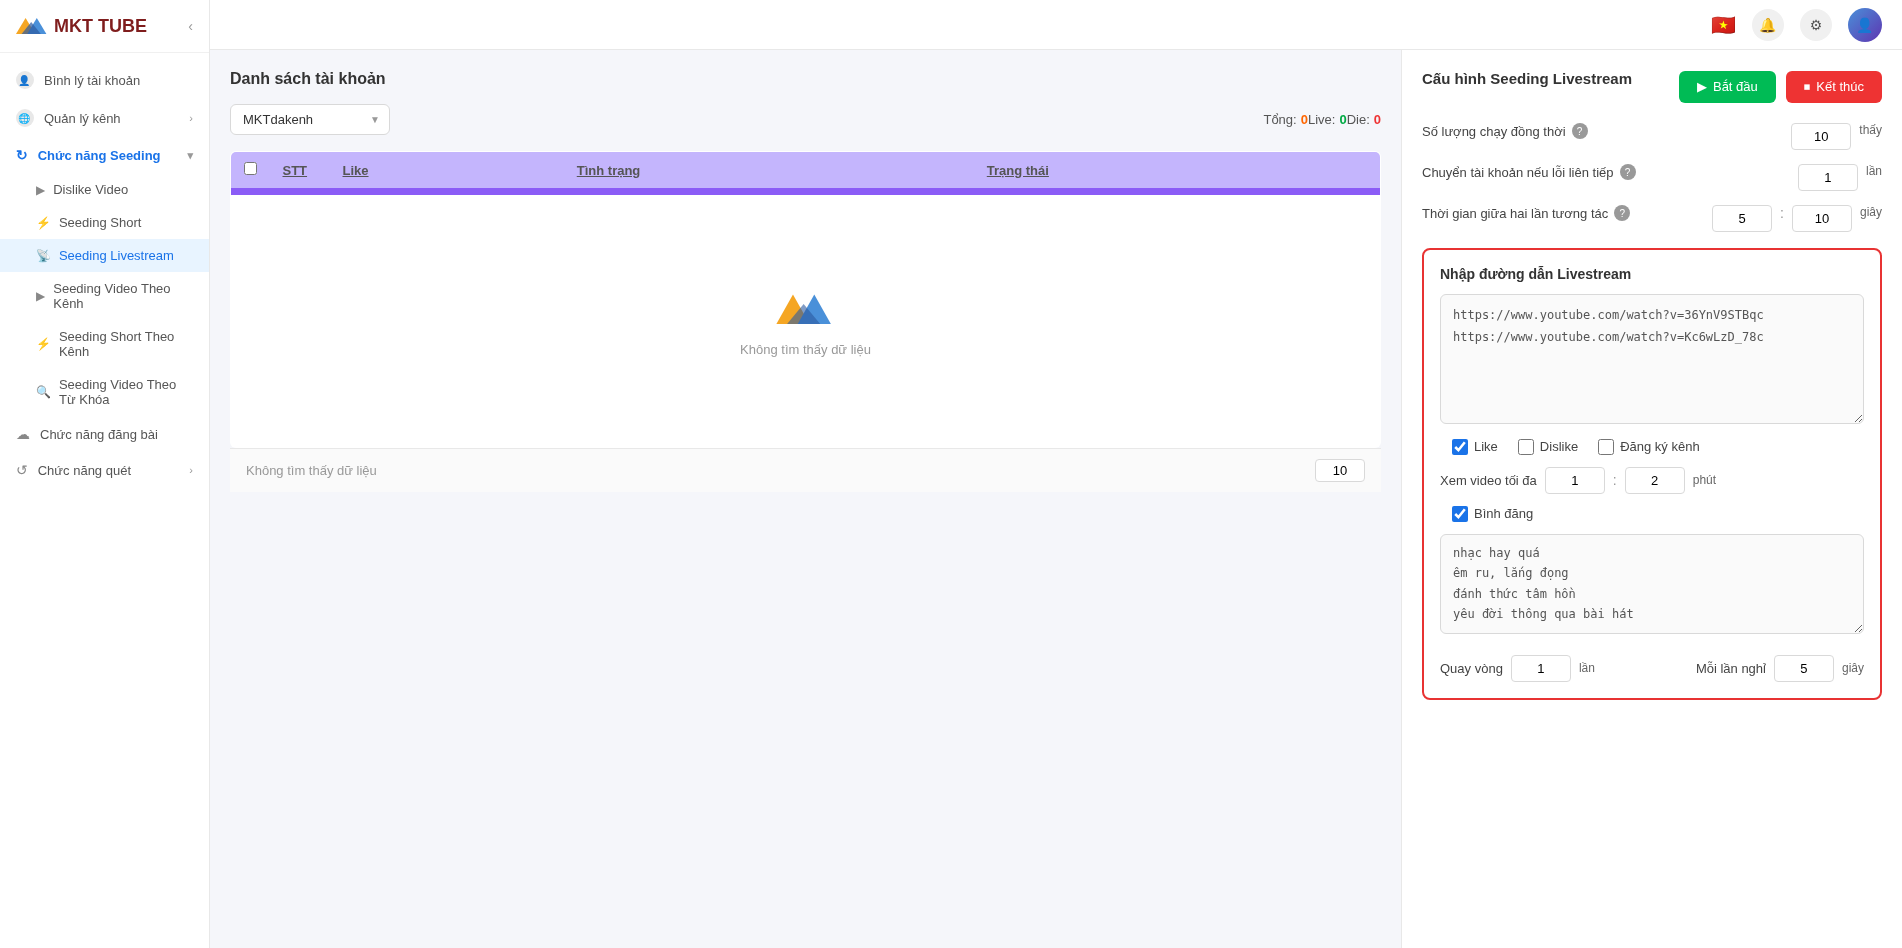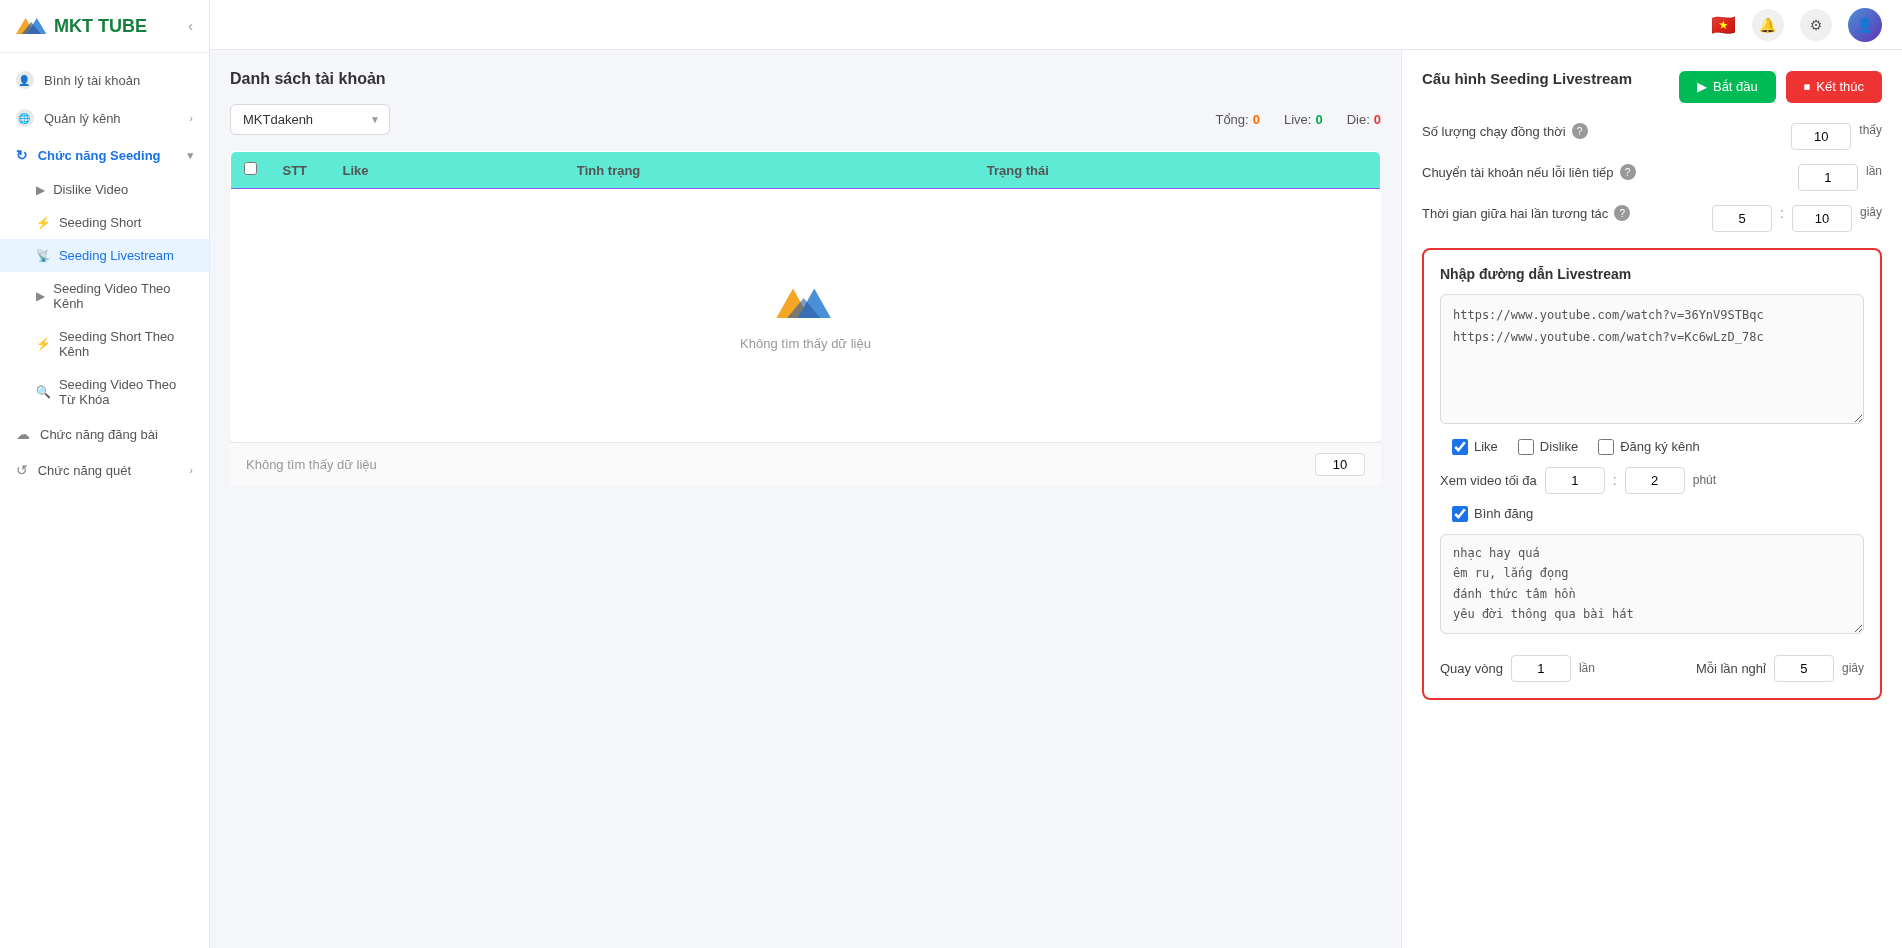--- a/index.html
+++ b/index.html
@@ -18,21 +18,21 @@
     .sidebar-logo {
       padding: 14px 16px;
       display: flex;
       align-items: center;
       justify-content: space-between;
       border-bottom: 1px solid #f0f0f0;
     }
     .logo-text {
       font-size: 18px;
       font-weight: 700;
-      color: #15803d;
+      color: #7f1d1d;
       display: flex;
       align-items: center;
       gap: 6px;
     }
     .logo-icon {
       width: 32px;
       height: 24px;
     }
     .sidebar-collapse {
       cursor: pointer;
@@ -157,47 +157,47 @@
     .select-arrow {
       position: absolute;
       right: 10px;
       pointer-events: none;
       color: #999;
       font-size: 10px;
     }
     .stats-row {
       display: flex;
       align-items: flex-end;
-      gap: 24px;
       margin-left: auto;
       font-size: 13px;
       color: #555;
     }
     .stat-item { display: flex; align-items: center; gap: 4px; }
     .stat-value-orange { color: #ff6600; font-weight: 600; }
     .stat-value-green { color: #00aa44; font-weight: 600; }
     .stat-value-red { color: #ee3333; font-weight: 600; }
 
     
     .data-table {
       width: 100%;
       border-collapse: collapse;
       background: #fff;
       border: 1px solid #e8e8e8;
       border-radius: 6px;
       overflow: hidden;
     }
     .data-table th {
-      background: #5eead4;
-      border-bottom: 1px solid #8b5cf6;
+      background: #c4b5fd;
+      border-bottom: 7px solid #8b5cf6;
       padding: 10px 12px;
       text-align: left;
       font-weight: 600;
       color: #555;
       font-size: 13px;
+      text-decoration: underline;
     }
     .data-table td {
       padding: 10px 12px;
       border-bottom: 1px solid #f0f0f0;
       font-size: 13px;
       color: #555;
     }
     .data-table .checkbox-col { width: 40px; text-align: center; }
     .data-table .stt-col { width: 60px; }
 

